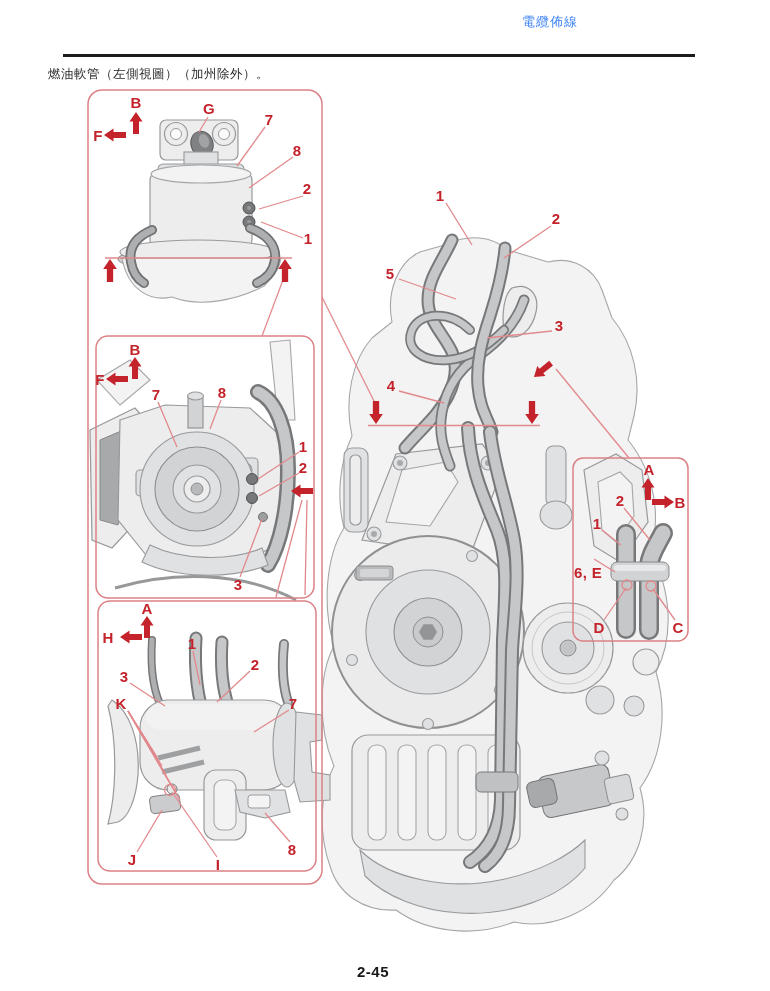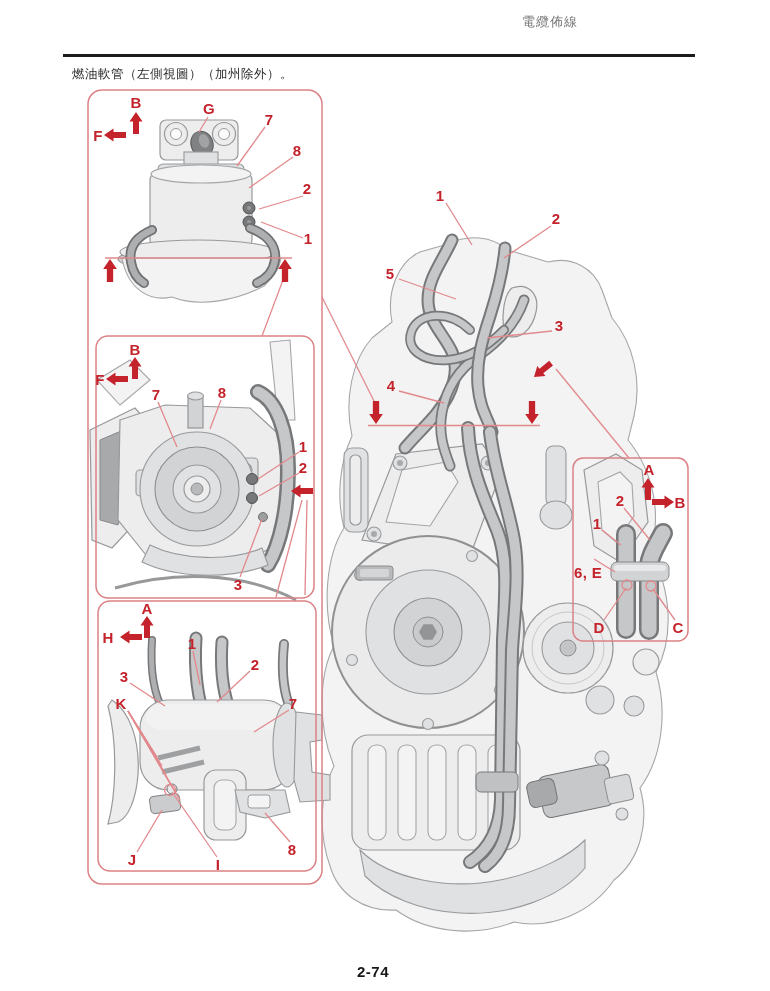--- a/index.html
+++ b/index.html
@@ -1,20 +1,20 @@
 <!DOCTYPE html>
 <html><head>
 <meta charset="utf-8">
 <style>
   html,body{margin:0;padding:0;background:#ffffff;}
   .page{position:relative;width:770px;height:991px;background:#fff;overflow:hidden;
         font-family:"Liberation Sans",sans-serif;}
-  .hdr{position:absolute;left:522px;top:13px;font:13px "DejaVu Sans",sans-serif;color:#737373;letter-spacing:1px;}
+  .hdr{position:absolute;left:522px;top:13px;font:13px "DejaVu Sans",sans-serif;color:#3b82f6;letter-spacing:1px;}
   .rule{position:absolute;left:63px;top:54px;width:632px;height:2.6px;background:#1c1c1e;}
-  .cap{position:absolute;left:72px;top:66px;font:12.5px "DejaVu Sans",sans-serif;color:#2a2a2c;letter-spacing:.5px;}
+  .cap{position:absolute;left:48px;top:66px;font:12.5px "DejaVu Sans",sans-serif;color:#2a2a2c;letter-spacing:.5px;}
   .pgnum{position:absolute;left:373px;top:971px;transform:translate(-50%,-50%);
          font:bold 15px "Liberation Sans",sans-serif;color:#18181a;letter-spacing:.5px;}
   svg.art{position:absolute;left:0;top:0;}
   .co{position:absolute;transform:translate(-50%,-50%);font:bold 15px "Liberation Sans",sans-serif;
       color:#c4232b;white-space:nowrap;letter-spacing:.3px;}
   
   .ln{stroke:#e2898c;stroke-width:1.3;fill:none;}
   .bx{stroke:#db8185;stroke-width:1.5;fill:none;}
   .arr{fill:#c4232b;}
   .g1{fill:#ededee;stroke:#98999b;stroke-width:1.2;}
@@ -309,14 +309,14 @@
   <span class="co" style="left:391px;top:385px">4</span>
 
   <span class="co" style="left:649px;top:469px">A</span>
   <span class="co" style="left:680px;top:502px">B</span>
   <span class="co" style="left:620px;top:500px">2</span>
   <span class="co" style="left:597px;top:523px">1</span>
   <span class="co" style="left:588px;top:572px">6, E</span>
   <span class="co" style="left:599px;top:627px">D</span>
   <span class="co" style="left:678px;top:627px">C</span>
 
-  <div class="pgnum">2-74</div>
+  <div class="pgnum">2-45</div>
 </div>
 
 </body></html>

